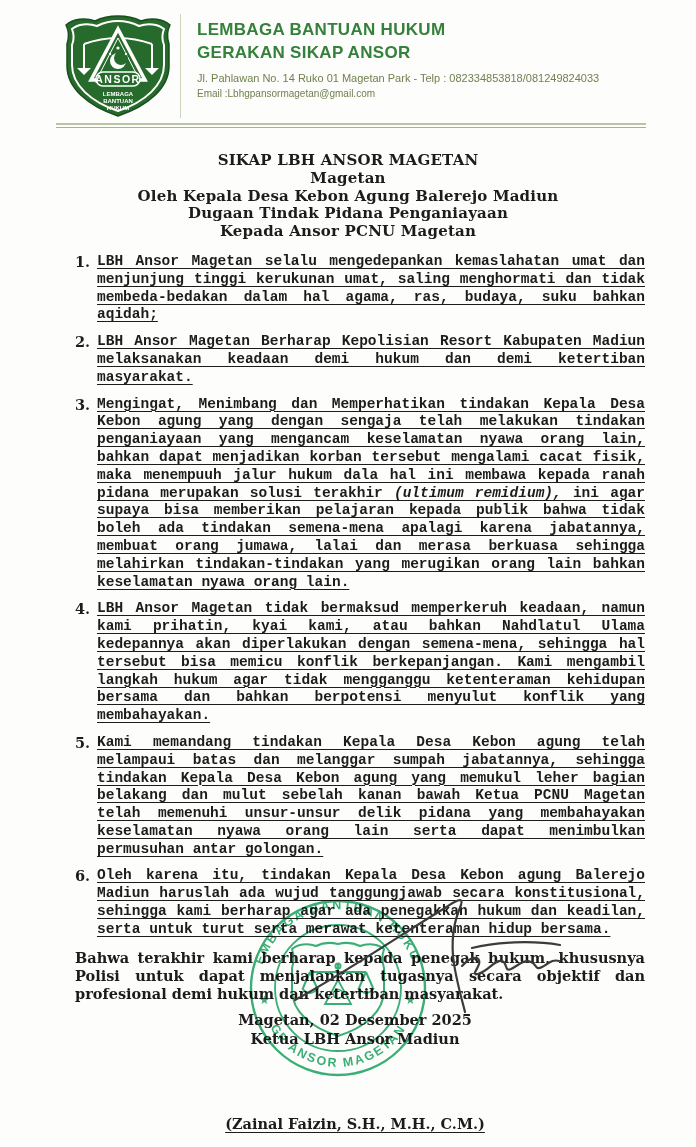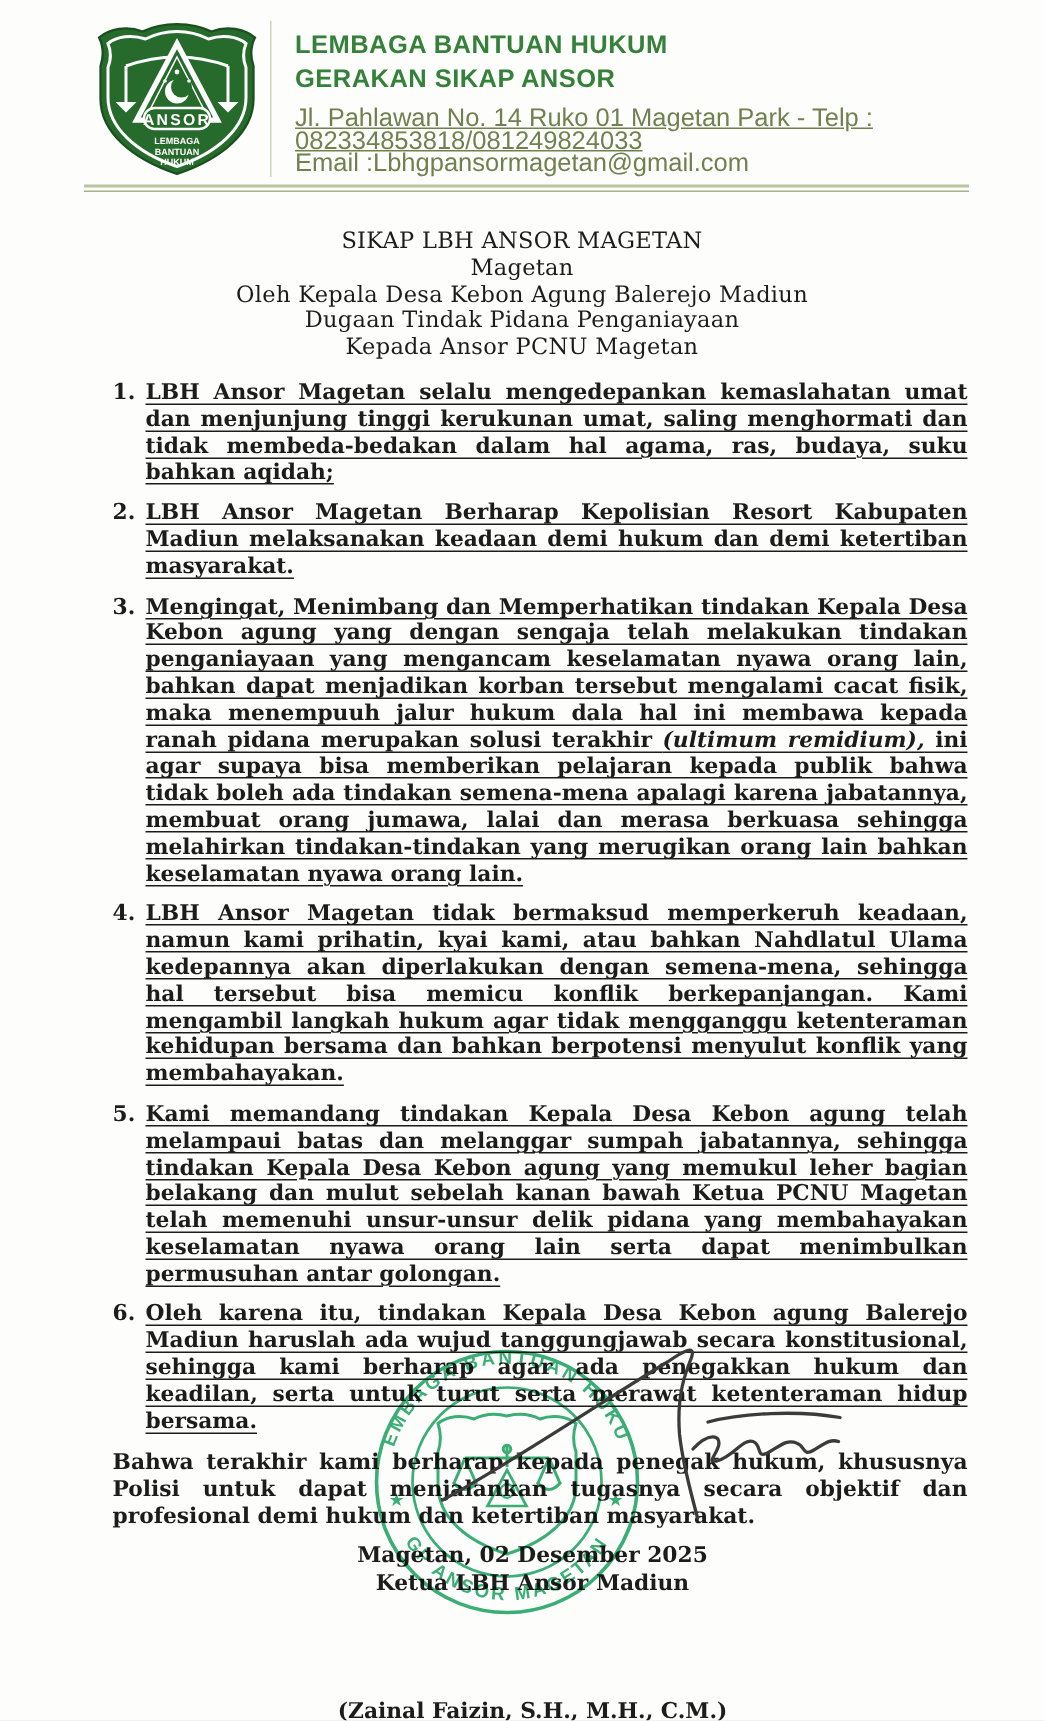--- a/index.html
+++ b/index.html
@@ -11,31 +11,31 @@
     font-family:"DejaVu Serif", serif;
     color:#1c1c1c;
     overflow:hidden;
   }
   
   .header{display:flex;align-items:flex-start;padding:14px 50px 4px 62px;}
   .logo-box{width:112px;height:104px;flex:none;text-align:center;}
   .header-sep{width:1px;align-self:stretch;background:#ccd6bd;margin-left:6px;}
   .header-text{padding-left:16px;font-family:"Liberation Sans", sans-serif;padding-top:4px;}
   .org-line{font-weight:bold;font-size:17px;line-height:23px;color:#35803a;letter-spacing:.3px;}
-  .addr{font-size:17px;line-height:15px;color:#70804f;margin-top:7px;text-decoration:underline;}
-  .email{font-size:17px;line-height:15px;color:#70804f;}
+  .addr{font-size:11px;line-height:15px;color:#70804f;margin-top:7px;}
+  .email{font-size:10px;line-height:15px;color:#70804f;}
   .rule{margin:1px 50px 0 56px;height:2px;border-top:2px solid #b8c59e;border-bottom:1px solid #a3b489;}
   
-  .title{margin-top:24px;text-align:center;font-weight:normal;font-size:15px;line-height:17.8px;letter-spacing:.2px;}
+  .title{margin-top:24px;text-align:center;font-weight:bold;font-size:15px;line-height:17.8px;letter-spacing:.2px;}
   
   .content{padding:0 51px 0 75px;}
   .points{margin-top:12px;}
   .point{display:flex;margin-bottom:9px;font-size:14.5px;line-height:17.8px;font-weight:bold;}
   .pnum{width:22px;flex:none;}
-  .ptext{flex:1;text-align:justify;text-decoration:underline;text-underline-offset:2.5px;text-decoration-thickness:1.4px;}
+  .ptext{flex:1;text-align:justify;text-decoration:underline;text-underline-offset:2.5px;text-decoration-thickness:1.4px;font-family:Liberation Mono, monospace;}
   .ptext em{font-style:italic;}
   .closing{margin-top:10px;font-size:14.5px;line-height:18px;font-weight:bold;text-align:justify;}
   
   .sigblock{position:relative;margin:7px 0 0 195px;width:320px;text-align:center;font-weight:bold;font-size:14.5px;line-height:19px;}
   .signame{display:inline-block;margin-top:66px;text-decoration:underline;text-underline-offset:2.5px;}
   .stamp{position:absolute;left:248px;top:898px;width:180px;height:180px;mix-blend-mode:multiply;opacity:.88;pointer-events:none;}
   .scrawl{position:absolute;left:240px;top:868px;width:340px;height:170px;pointer-events:none;}
 </style>
 </head>
 <body>

